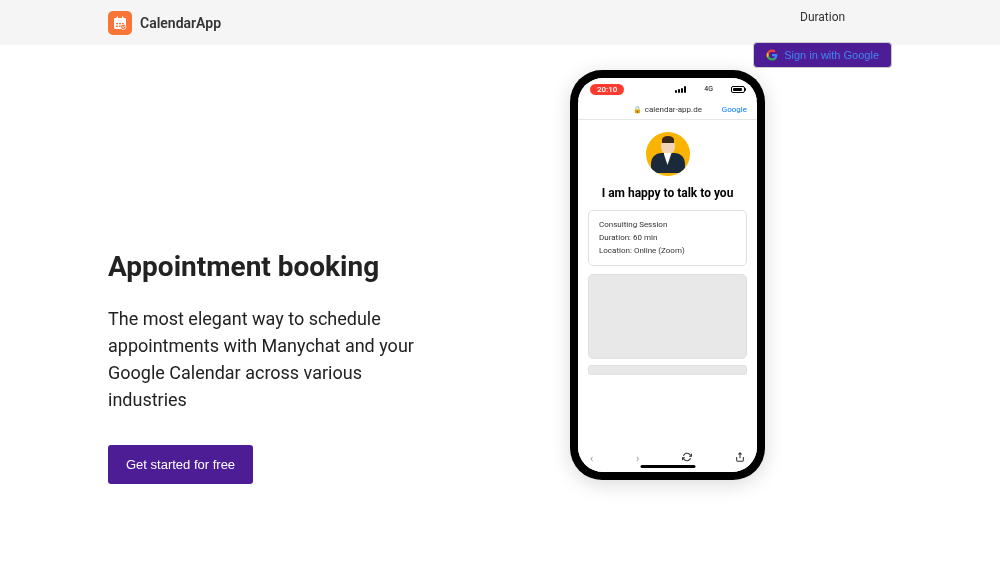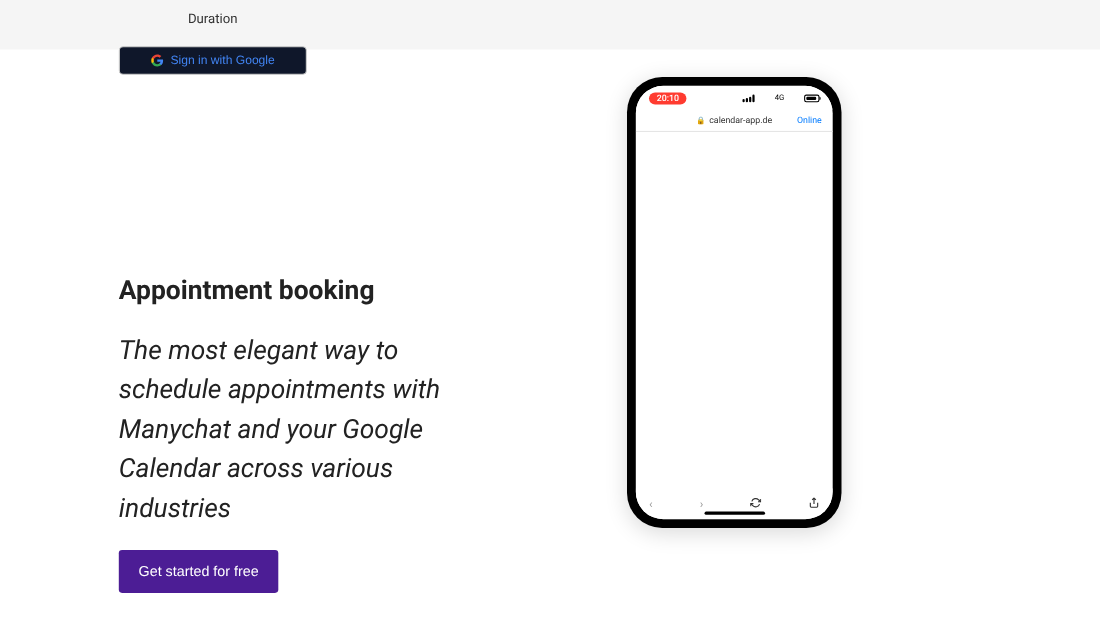--- a/index.html
+++ b/index.html
@@ -56,54 +56,53 @@
       font-size: 12px;
       color: #333;
       cursor: pointer;
     }
     .signin-btn {
       display: flex;
       align-items: center;
       gap: 6px;
       border: 1px solid #ccc;
       border-radius: 4px;
-      padding: 6px 28px;
-      background: #0f172a;
+      padding: 6px 12px;
+      background: #4c1d95;
       cursor: pointer;
       font-size: 11px;
       color: #4285f4;
     }
     .google-icon {
       width: 12px;
       height: 12px;
     }
     .main {
       display: flex;
       padding: 0 108px;
       position: relative;
       height: 518px;
     }
     .left-col {
       width: 370px;
       padding-top: 205px;
     }
     .heading {
-      font-size: 24px;
+      font-size: 28px;
       font-weight: 700;
       color: #222;
       margin-bottom: 22px;
     }
     .subheading {
-      font-size: 24px;
+      font-size: 18px;
       line-height: 1.5;
       color: #222;
-      margin-bottom: 20px;
+      margin-bottom: 32px;
       font-weight: 400;
       max-width: 330px;
-      font-style: italic;
     }
     .cta-btn {
       background: #4c1d95;
       color: #fff;
       border: none;
       padding: 12px 18px;
       font-size: 13px;
       font-weight: 500;
       border-radius: 3px;
       cursor: pointer;
@@ -332,20 +331,38 @@
     }
     .signal-bars span:nth-child(1) { height: 3px; }
     .signal-bars span:nth-child(2) { height: 4px; }
     .signal-bars span:nth-child(3) { height: 5px; }
     .signal-bars span:nth-child(4) { height: 7px; }
   </style>
 </head>
 <body>
 
 <div class="header">
+  <div class="logo-wrap">
+    <div class="logo-icon">
+      <svg viewBox="0 0 24 24" fill="none">
+        <rect x="3" y="5" width="18" height="16" rx="2" fill="#fff"></rect>
+        <rect x="3" y="5" width="18" height="5" rx="2" fill="#fff"></rect>
+        <rect x="7" y="2" width="2" height="5" rx="1" fill="#fff"></rect>
+        <rect x="15" y="2" width="2" height="5" rx="1" fill="#fff"></rect>
+        <rect x="6" y="12" width="3" height="2" fill="#f87537"></rect>
+        <rect x="10.5" y="12" width="3" height="2" fill="#f87537"></rect>
+        <rect x="15" y="12" width="3" height="2" fill="#f87537"></rect>
+        <rect x="6" y="16" width="3" height="2" fill="#f87537"></rect>
+        <rect x="10.5" y="16" width="3" height="2" fill="#f87537"></rect>
+        <circle cx="17" cy="18" r="4" fill="#f87537" stroke="#fff" stroke-width="1"></circle>
+        <path d="M15.5 18 L16.8 19.2 L18.5 17" stroke="#fff" stroke-width="1.2" fill="none" stroke-linecap="round"></path>
+      </svg>
+    </div>
+    <span class="logo-text">CalendarApp</span>
+  </div>
   <div class="nav-right">
     <span class="nav-link">Demo</span>
     <span class="nav-link">Duration</span>
     <button class="signin-btn">
       <svg class="google-icon" viewBox="0 0 24 24">
         <path fill="#4285F4" d="M22.56 12.25c0-.78-.07-1.53-.2-2.25H12v4.26h5.92c-.26 1.37-1.04 2.53-2.21 3.31v2.77h3.57c2.08-1.92 3.28-4.74 3.28-8.09z"></path>
         <path fill="#34A853" d="M12 23c2.97 0 5.46-.98 7.28-2.66l-3.57-2.77c-.98.66-2.23 1.06-3.71 1.06-2.86 0-5.29-1.93-6.16-4.53H2.18v2.84C3.99 20.53 7.7 23 12 23z"></path>
         <path fill="#FBBC05" d="M5.84 14.09c-.22-.66-.35-1.36-.35-2.09s.13-1.43.35-2.09V7.07H2.18C1.43 8.55 1 10.22 1 12s.43 3.45 1.18 4.93l3.66-2.84z"></path>
         <path fill="#EA4335" d="M12 5.38c1.62 0 3.06.56 4.21 1.64l3.15-3.15C17.45 2.09 14.97 1 12 1 7.7 1 3.99 3.47 2.18 7.07l3.66 2.84c.87-2.6 3.3-4.53 6.16-4.53z"></path>
       </svg>
@@ -377,21 +394,41 @@
             <span class="battery">
                 <span class="battery-fill"></span>
               </span>
           </div>
         </div>
         <div class="url-bar">
           <div class="url-center">
             <span style="font-size:7px;">🔒</span>
             <span>calendar-app.de</span>
           </div>
-          <span class="url-done">Online</span>
+          <span class="url-done">Google</span>
+        </div>
+        <div class="phone-content">
+          <div class="avatar">
+            <div class="avatar-person">
+              <div class="avatar-head">
+                  <div class="avatar-hair"></div>
+                </div>
+              <div class="avatar-body">
+                  <div class="avatar-shirt"></div>
+                </div>
+            </div>
+          </div>
+          <div class="phone-heading">I am happy to talk to you</div>
+          <div class="session-card">
+            <div>Consulting Session</div>
+            <div>Duration: 60 min</div>
+            <div>Location: Online (Zoom)</div>
+          </div>
+          <div class="placeholder-card"></div>
+          <div class="placeholder-thin"></div>
         </div>
         <div class="bottom-nav">
           <span class="nav-icon">‹</span>
           <span class="nav-icon">›</span>
           <span class="nav-icon active">
             <svg width="10" height="10" viewBox="0 0 24 24" fill="none" stroke="#333" stroke-width="2.5">
                 <path d="M23 4v6h-6M1 20v-6h6"></path>
                 <path d="M3.51 9a9 9 0 0114.85-3.36L23 10M1 14l4.64 4.36A9 9 0 0020.49 15"></path>
               </svg>
           </span>

